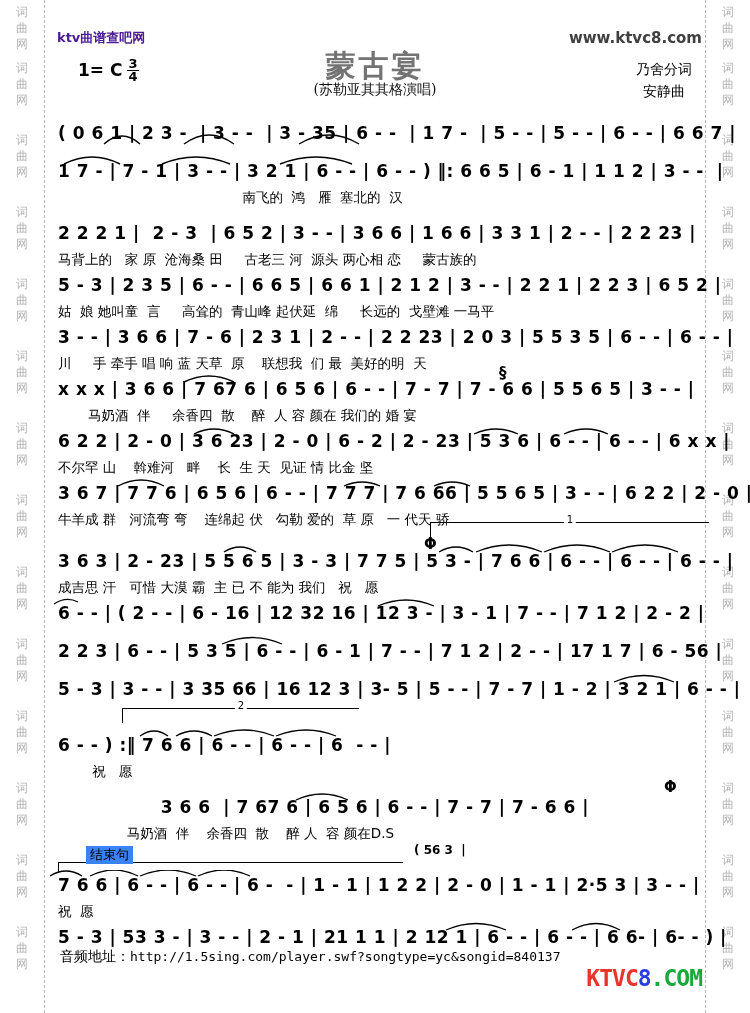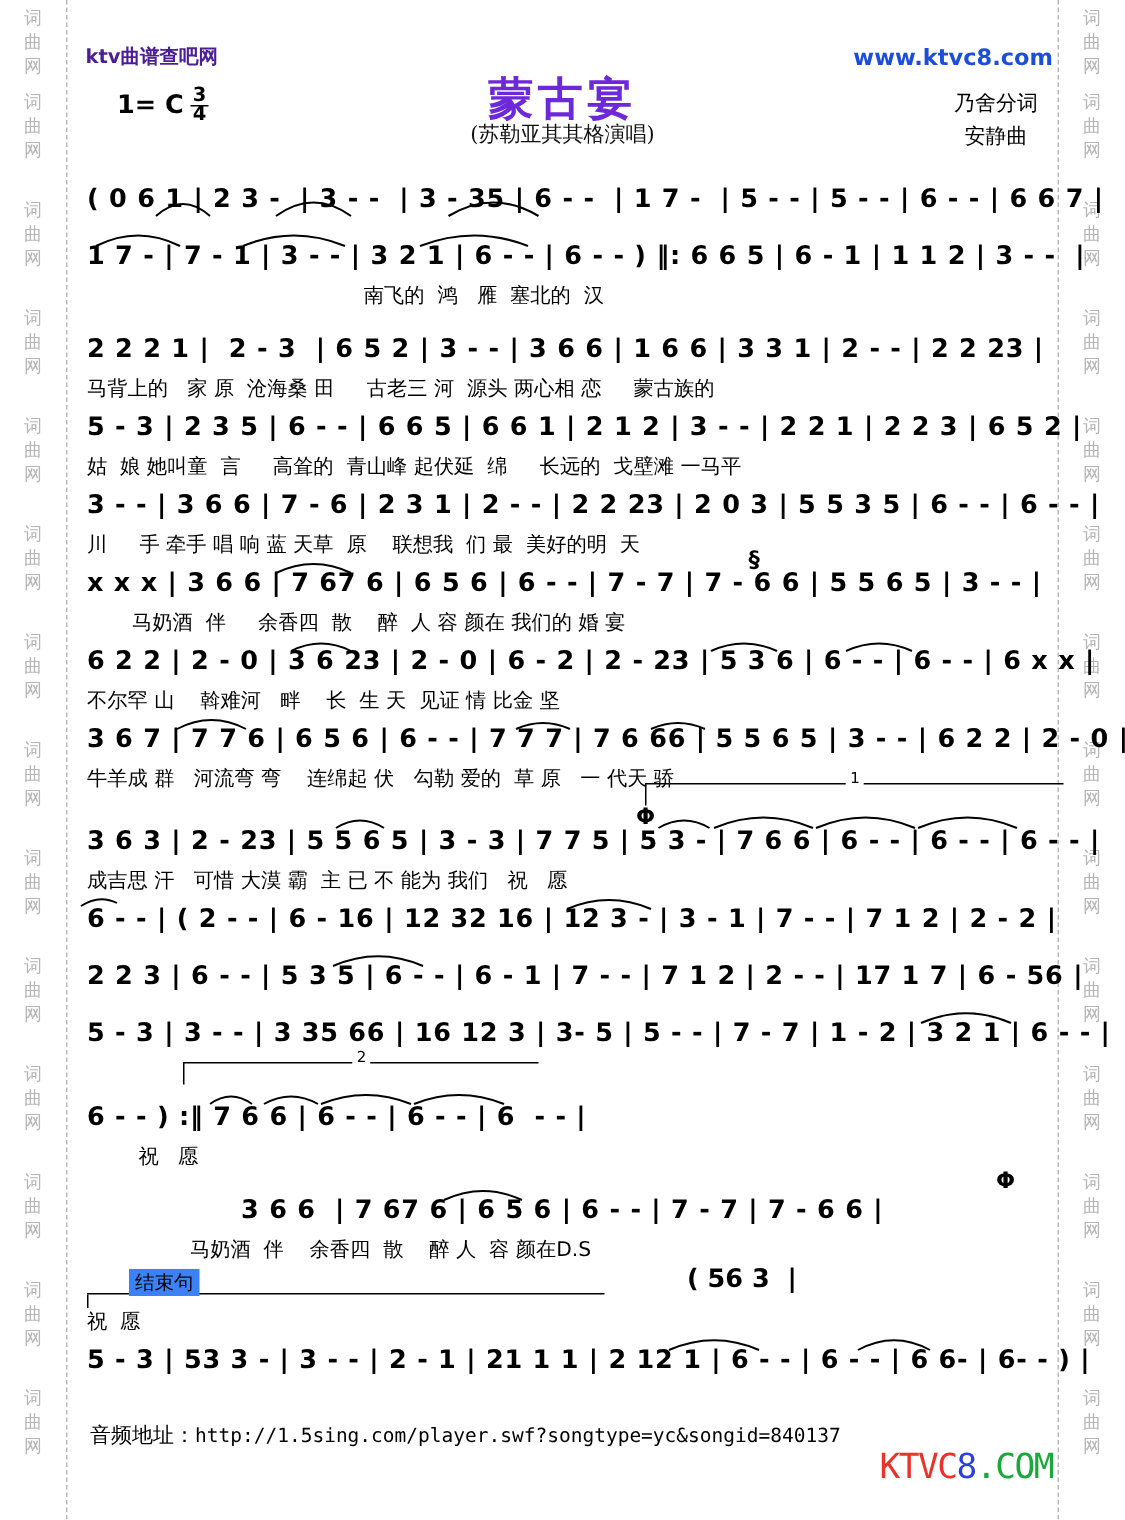--- a/index.html
+++ b/index.html
@@ -21,27 +21,27 @@
   }
 
   
   .hdr-left{
     position:absolute;left:57px;top:29px;
     color:#4c1d95;font-size:13px;font-weight:bold;
     font-family:"DejaVu Sans", sans-serif;letter-spacing:0px;
   }
   .hdr-right{
     position:absolute;right:48px;top:29px;
-    color:#1d4ed8;font-size:15px;font-weight:bold;
+    color:#404040;font-size:15px;font-weight:bold;
     font-family:"DejaVu Sans", sans-serif;
     margin-left:32px;
   }
   .title{
     position:absolute;left:0;right:0;top:46px;text-align:center;
-    color:#6d28d9;font-size:30px;font-weight:bold;letter-spacing:3px;
+    color:#737373;font-size:30px;font-weight:bold;letter-spacing:3px;
     font-family:"DejaVu Serif", serif;
   }
   .subtitle{
     position:absolute;left:0;right:0;top:81px;text-align:center;
     color:#111;font-size:14px;letter-spacing:0px;
     font-family:"DejaVu Serif", serif;
   }
   .keysig{
     position:absolute;left:78px;top:58px;
     font-size:17px;font-family:"DejaVu Sans", sans-serif;font-weight:bold;
@@ -80,39 +80,39 @@
   .endbox{position:relative;height:26px;padding-left:14px;}
   .endlabel{
     font-family:"DejaVu Sans", sans-serif;font-size:13px;
     position:absolute;left:42px;top:2px;background:#3b82f6;padding:0 4px;
   }
   .endline{position:absolute;left:14px;top:18px;width:345px;height:0;
            border-top:1.6px solid #000;}
   .endline:before{content:"";position:absolute;left:0;top:0;width:0;height:9px;
            border-left:1.6px solid #000;}
   .endnotes{position:absolute;left:370px;top:-1px;
-           font-family:"DejaVu Sans", sans-serif;font-size:17px;font-weight:bold;white-space:pre;margin-left:44px;}
+           font-family:"DejaVu Sans", sans-serif;font-size:12px;font-weight:bold;white-space:pre;}
 
   
   .volta{position:absolute;height:14px;border-top:1.5px solid #000;border-left:1.5px solid #000;}
   .volta span{position:absolute;left:50%;top:-9px;transform:translateX(-50%);
       background:#fff;padding:0 3px;font-size:10px;font-family:"DejaVu Sans",sans-serif;}
 
   
   .glyph{position:absolute;font-size:15px;font-family:"DejaVu Sans", sans-serif;font-weight:bold;}
 
   
   .audio{
     position:absolute;left:60px;top:948px;
     font-size:14px;font-family:"DejaVu Serif", serif;
   }
   .audio .url{font-family:"DejaVu Sans Mono", monospace;font-size:13px;text-align:center;}
   .logo{
     position:absolute;right:48px;top:965px;
-    font-family:"DejaVu Sans Mono", monospace;font-size:23px;font-weight:normal;
+    font-family:"DejaVu Sans Mono", monospace;font-size:23px;font-weight:bold;
     letter-spacing:-1px;
   }
   .logo .r{color:#e8342a;}
   .logo .b{color:#2b3fe0;}
   .logo .g{color:#1aa83c;}
 </style>
 </head>
 <body>
 
 <div class="rail left">
@@ -356,20 +356,29 @@
     <span class="glyph" style="left:620px;top:-14px;">Φ</span>
   </div>
   <div class="lyrics">                马奶酒  伴    余香四  散    醉 人  容 颜在D.S</div>
 
   <div class="endbox">
     <span class="endline"></span>
     <span class="endlabel">结束句</span>
     <span class="endnotes">( 56 3  |</span>
   </div>
 
+  <div class="sysrow">
+    <div class="notes">7 6 6 | 6 - - | 6 - - | 6 -  - | 1 - 1 | 1 2 2 | 2 - 0 | 1 - 1 | 2·5 3 | 3 - - |</div>
+    <svg class="arcs" viewBox="0 0 662 30" preserveAspectRatio="none">
+      <path d="M6 6 Q22 -4 38 6" fill="none" stroke="#000" stroke-width="1.3"></path>
+      <path d="M46 6 Q70 -6 94 6" fill="none" stroke="#000" stroke-width="1.3"></path>
+      <path d="M96 6 Q124 -6 152 6" fill="none" stroke="#000" stroke-width="1.3"></path>
+      <path d="M154 6 Q180 -6 206 6" fill="none" stroke="#000" stroke-width="1.3"></path>
+    </svg>
+  </div>
   <div class="lyrics">祝  愿</div>
 
   <div class="sysrow">
     <div class="notes">5 - 3 | 53 3 - | 3 - - | 2 - 1 | 21 1 1 | 2 12 1 | 6 - - | 6 - - | 6 6- | 6- - ) |</div>
     <svg class="arcs" viewBox="0 0 662 30" preserveAspectRatio="none">
       <path d="M402 8 Q432 -5 462 8" fill="none" stroke="#000" stroke-width="1.3"></path>
       <path d="M528 8 Q552 -5 576 8" fill="none" stroke="#000" stroke-width="1.3"></path>
     </svg>
   </div>
   <div class="lyrics empty"></div>

